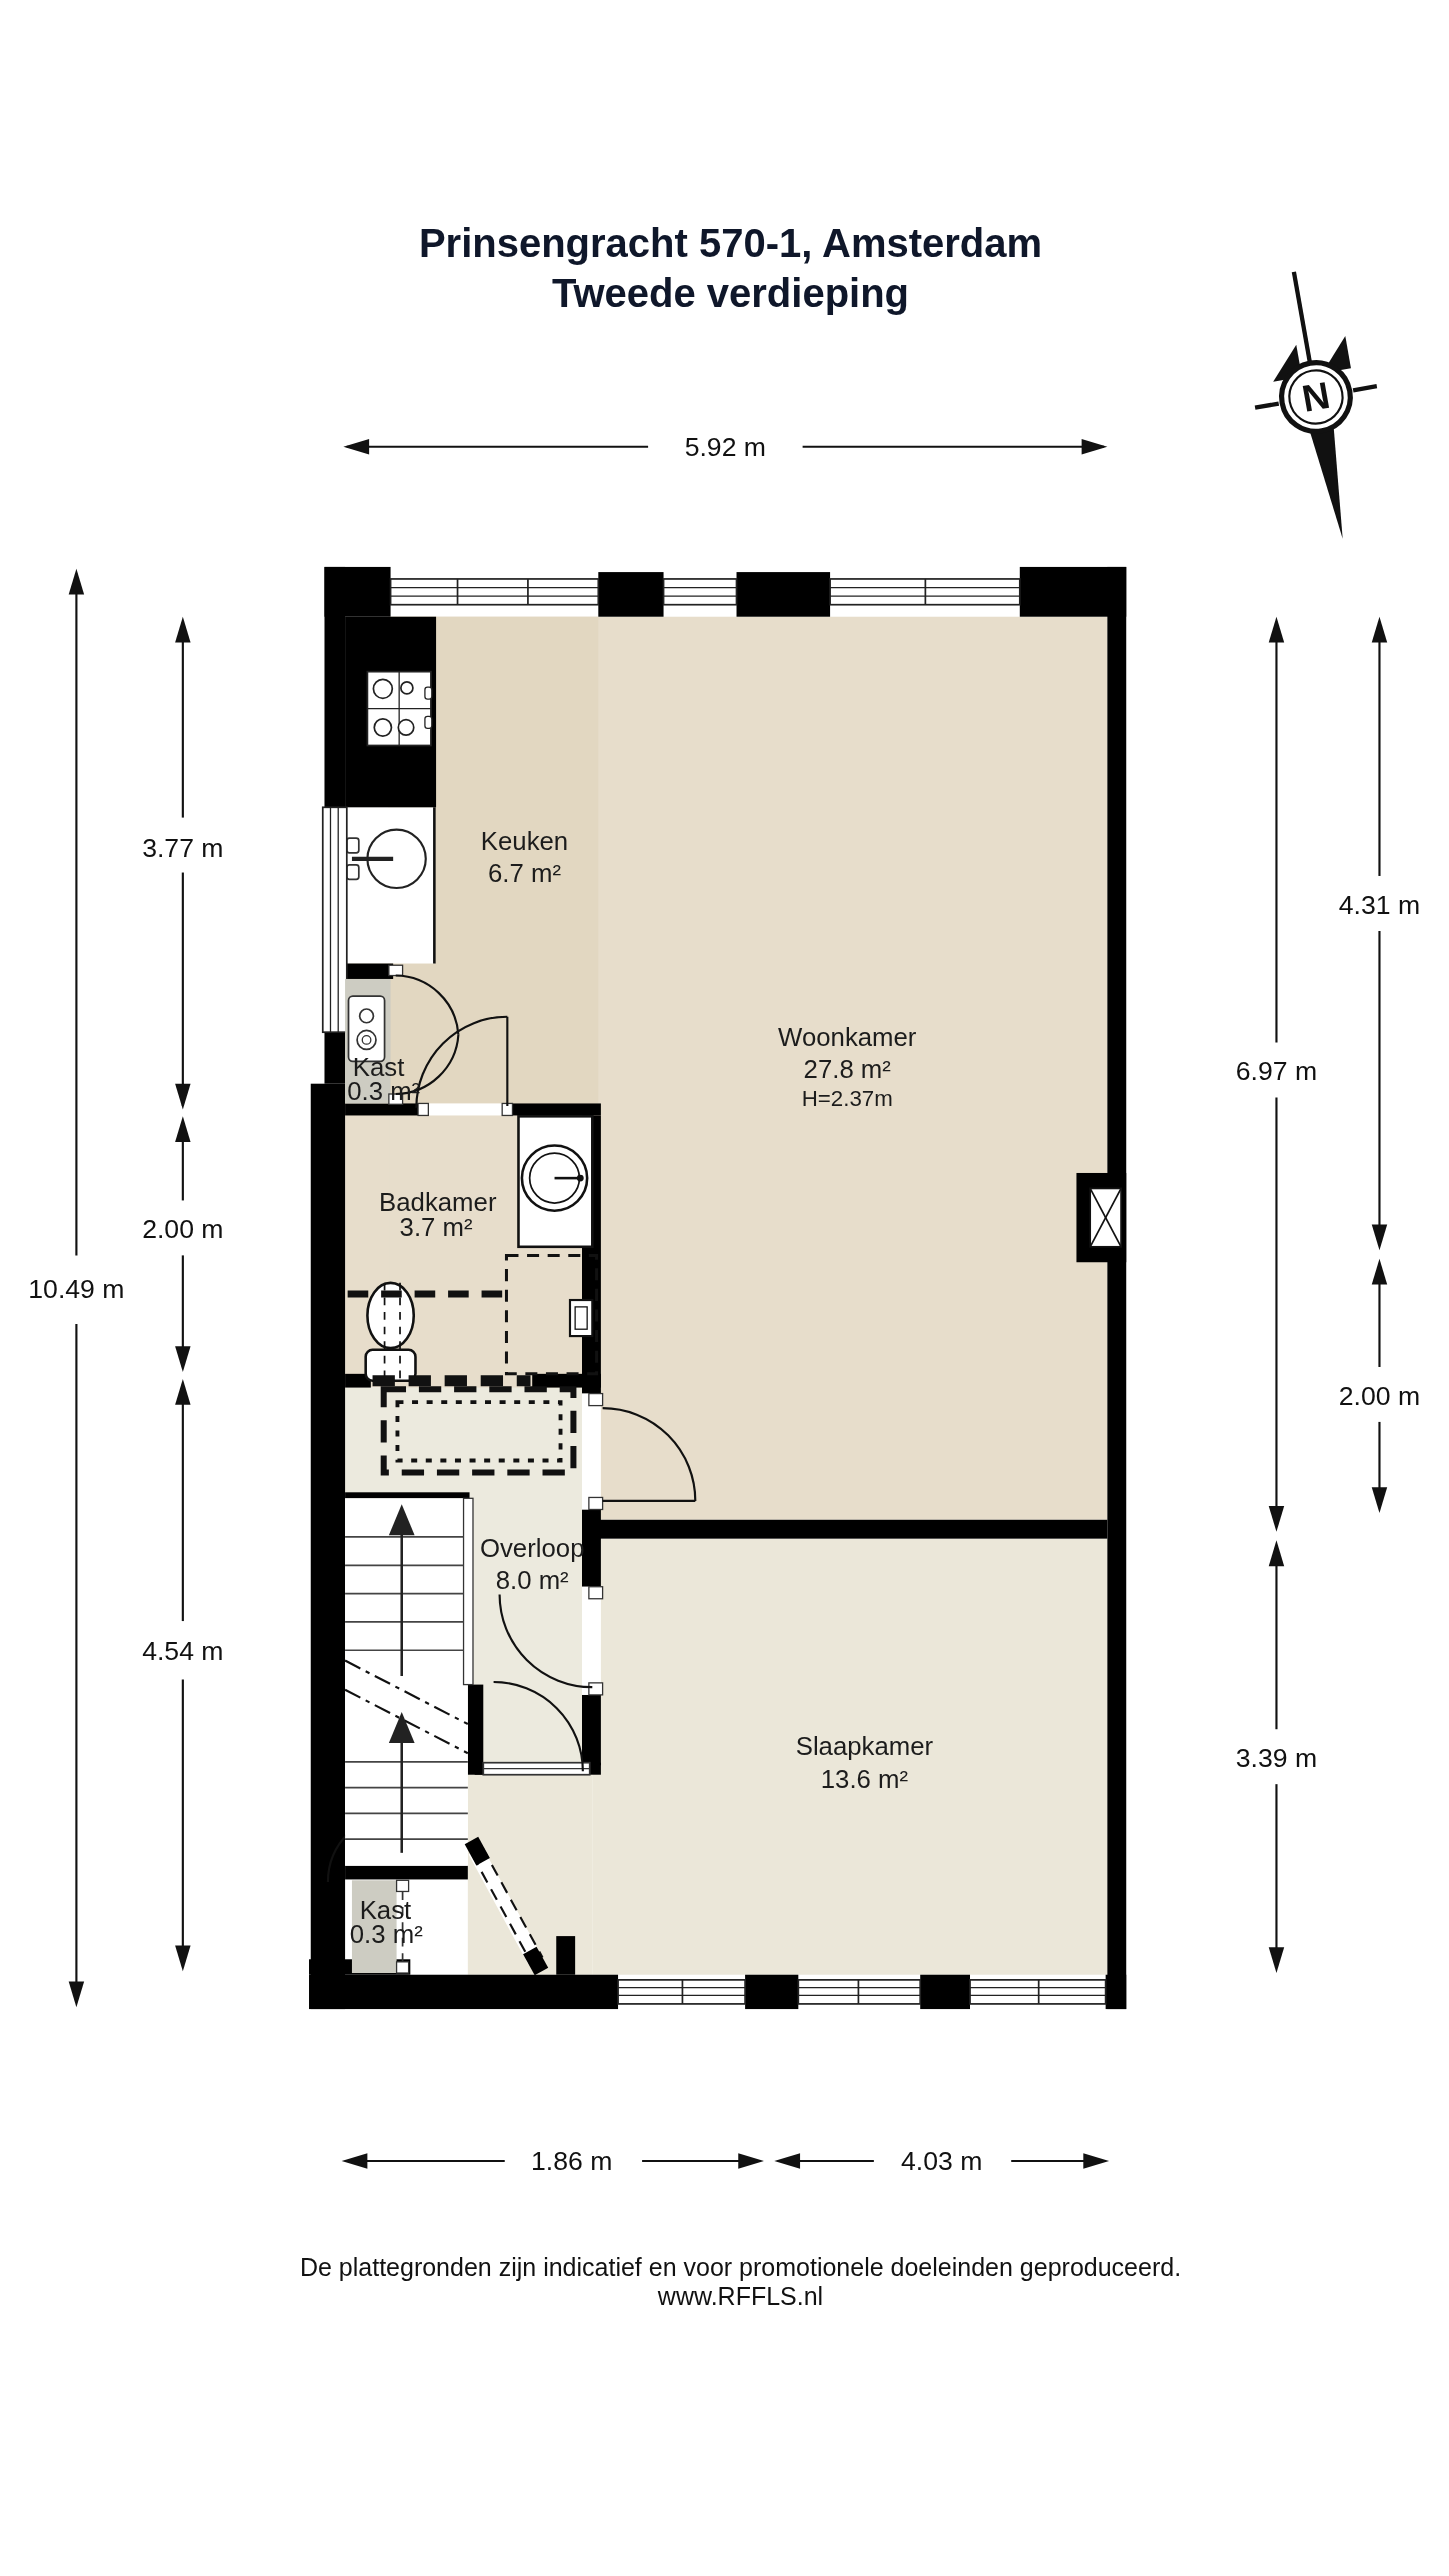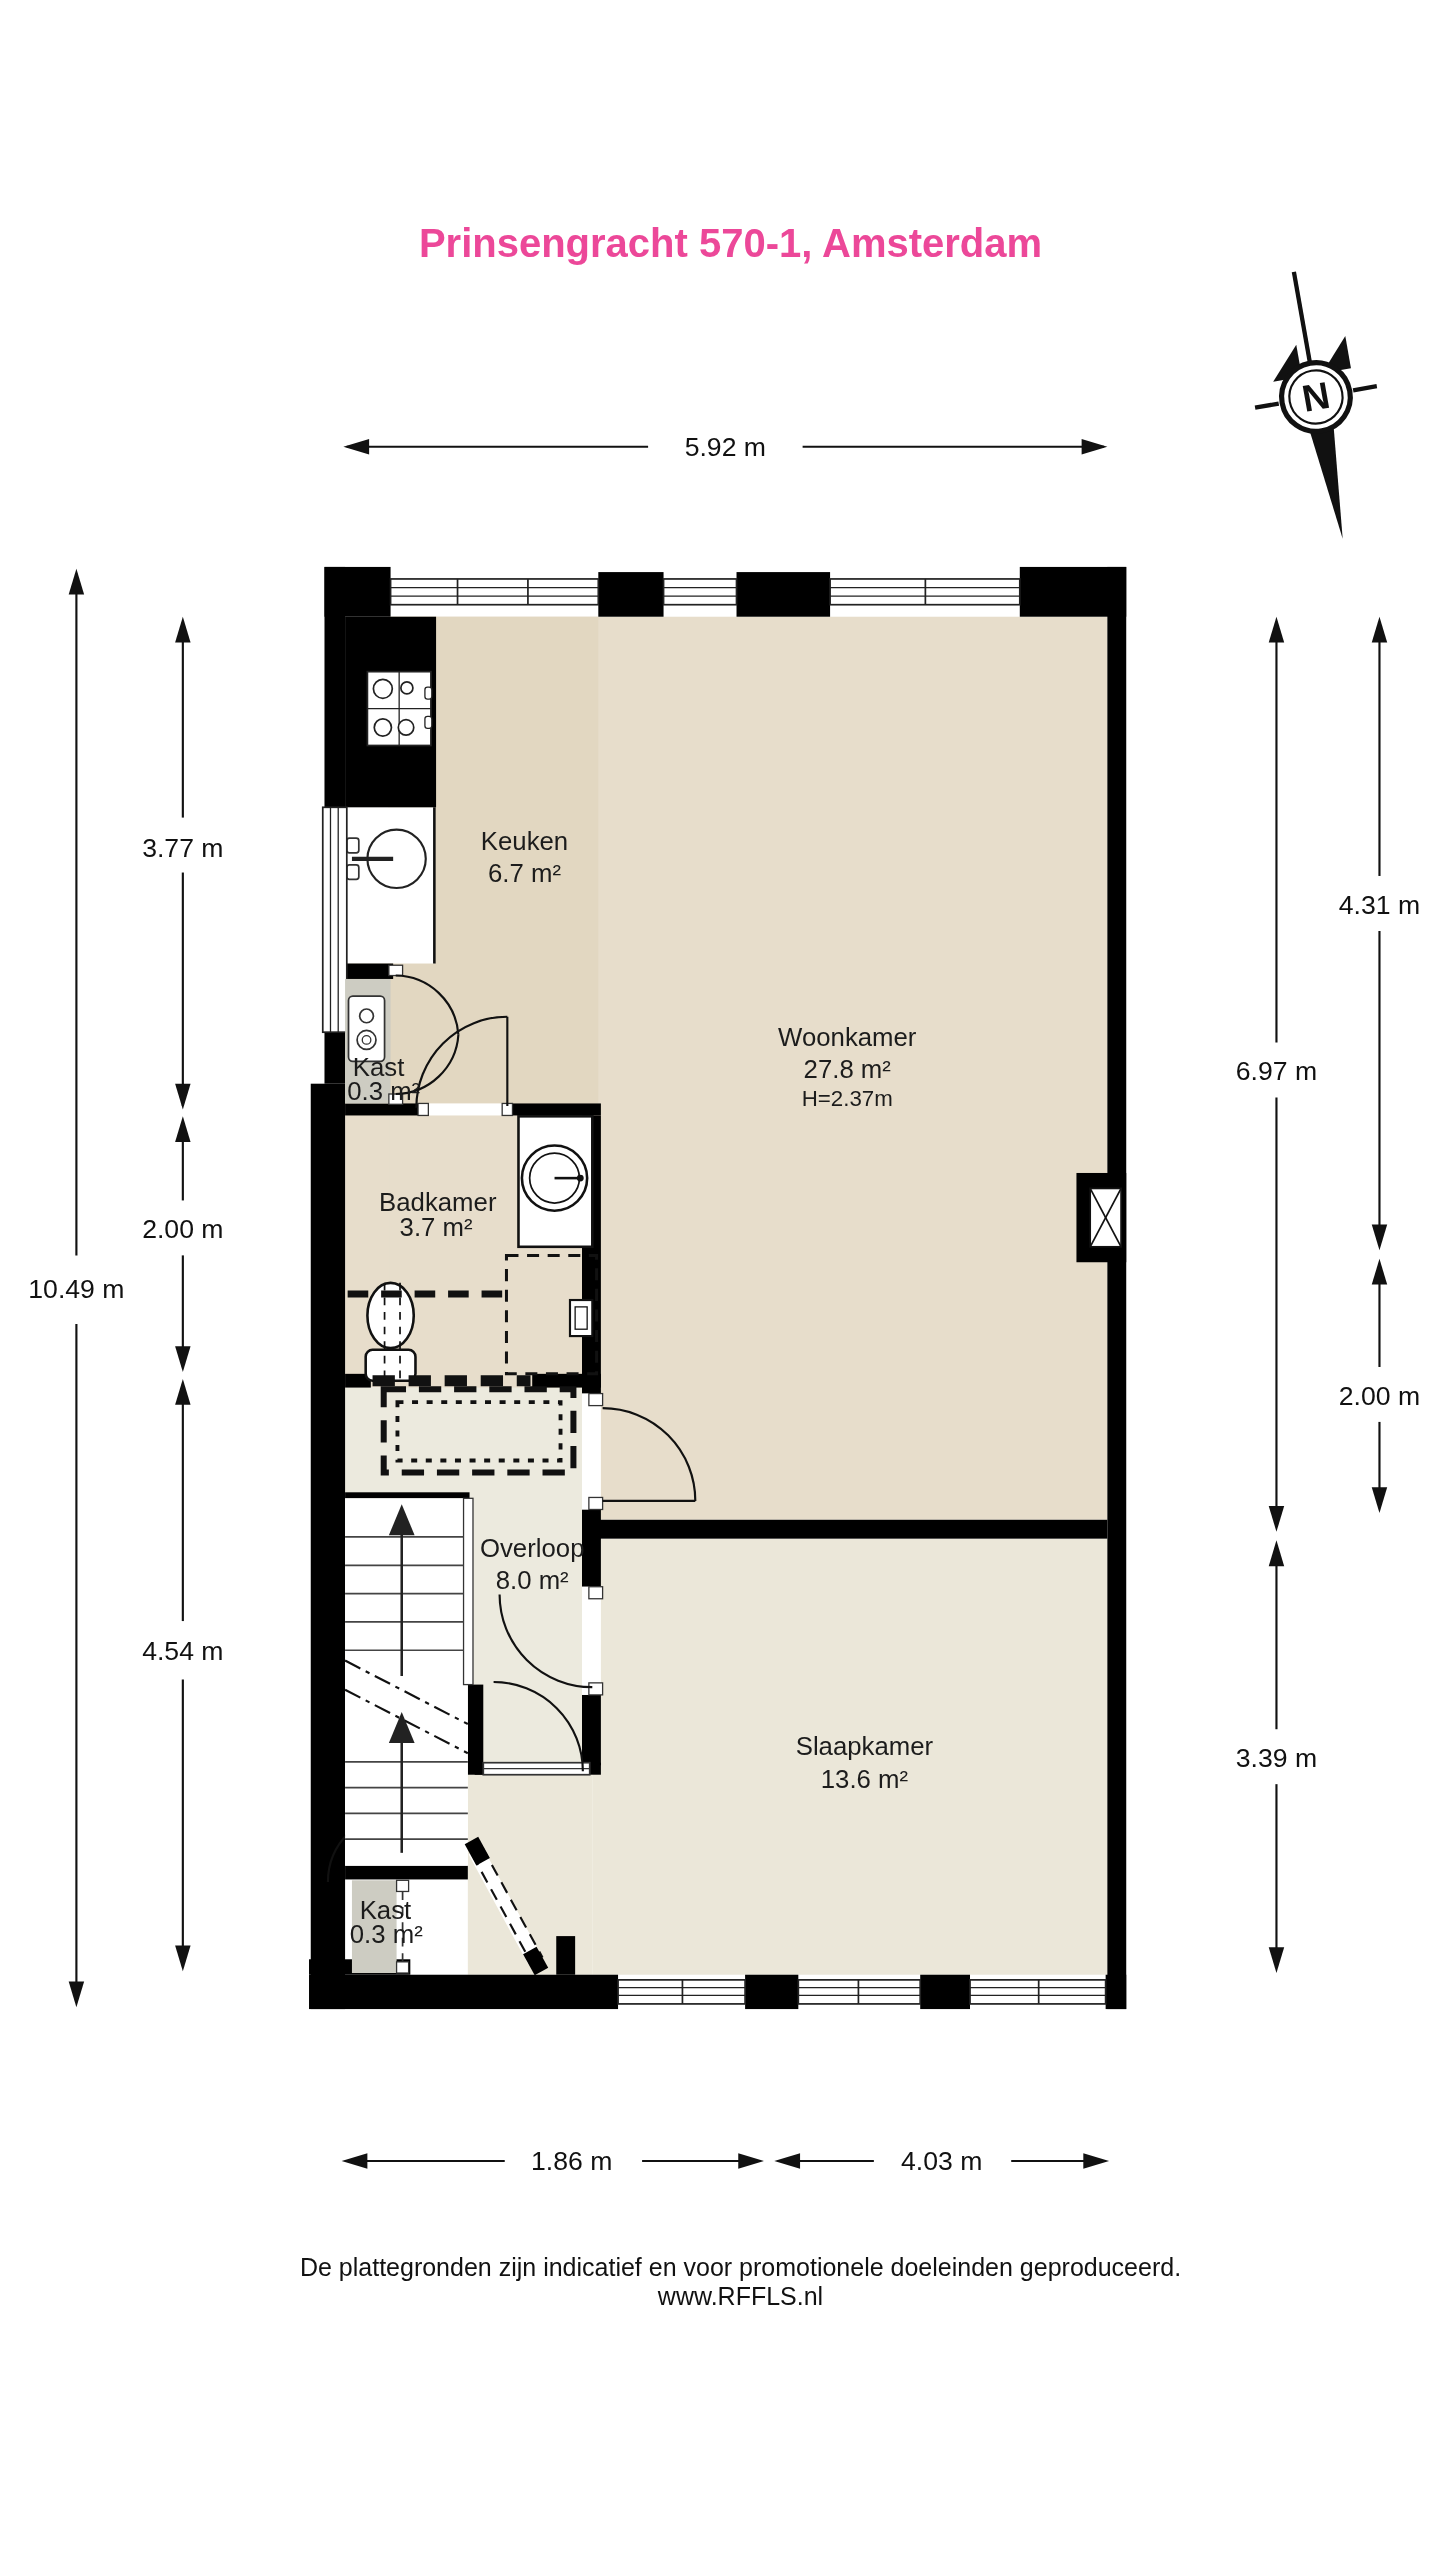--- a/index.html
+++ b/index.html
@@ -1,36 +1,37 @@
 <!DOCTYPE html>
 <html style="font-size:13.7px"><head>
 <meta charset="utf-8">
 <style>
   html,body{margin:0;padding:0;background:#fff;}
   #canvas{position:relative;width:1449px;height:2576px;background:#fff;overflow:hidden;}
   .title{position:absolute;left:12px;right:0;top:218px;text-align:center;
          font-family:"Liberation Sans",sans-serif;font-weight:bold;
-         font-size:40px;line-height:50px;color:#ec4899;}
+         font-size:40px;line-height:50px;color:#0f172a;}
   .footer{position:absolute;left:0;right:0;top:2253px;text-align:center;
           font-family:"Liberation Sans",sans-serif;font-size:25px;line-height:29px;color:#111;padding-left:32px;}
   svg{position:absolute;left:0;top:0;}
   .lbl{font-family:"Liberation Sans",sans-serif;font-size:30px;fill:#1c1c1c;text-anchor:middle;}
   .lbl-sm{font-family:"Liberation Sans",sans-serif;font-size:26px;fill:#1c1c1c;text-anchor:middle;}
   .dim{font-family:"Liberation Sans",sans-serif;font-size:31px;fill:#111;text-anchor:middle;}
   .nlet{font-family:"Liberation Sans",sans-serif;font-size:44px;font-weight:bold;fill:#111;text-anchor:middle;}
   .wline{stroke:#111;stroke-width:2.5;fill:none;}
   .arr{fill:#111;stroke:none;}
 </style>
 </head>
 <body>
 
 <div id="canvas">
 
   <div class="title">
     <div>Prinsengracht 570-1, Amsterdam</div>
+    <div>Tweede verdieping</div>
   </div>
 
   <svg width="1449" height="2576" viewBox="0 0 1688 3000">
 
     <g>
       <rect x="452" y="718" width="838" height="1052" fill="#e7ddcb"></rect>
       <rect x="402" y="940" width="52" height="676" fill="#e7ddcb"></rect>
       <rect x="452" y="718" width="245" height="567" fill="#e2d7c1"></rect>
       <rect x="402" y="1616" width="288" height="451" fill="#eceade"></rect>
       <rect x="690" y="1792" width="600" height="508" fill="#ebe7d9"></rect>

